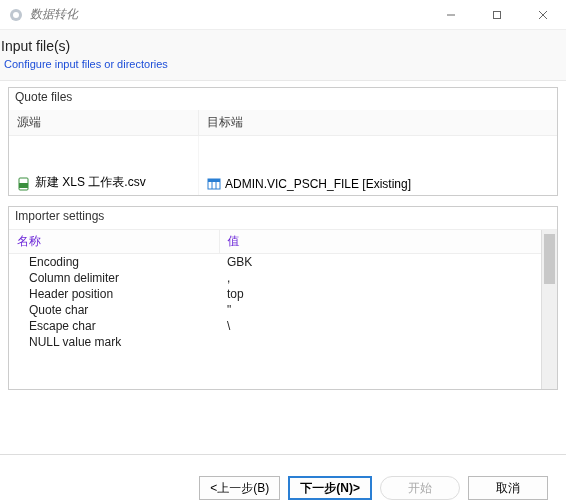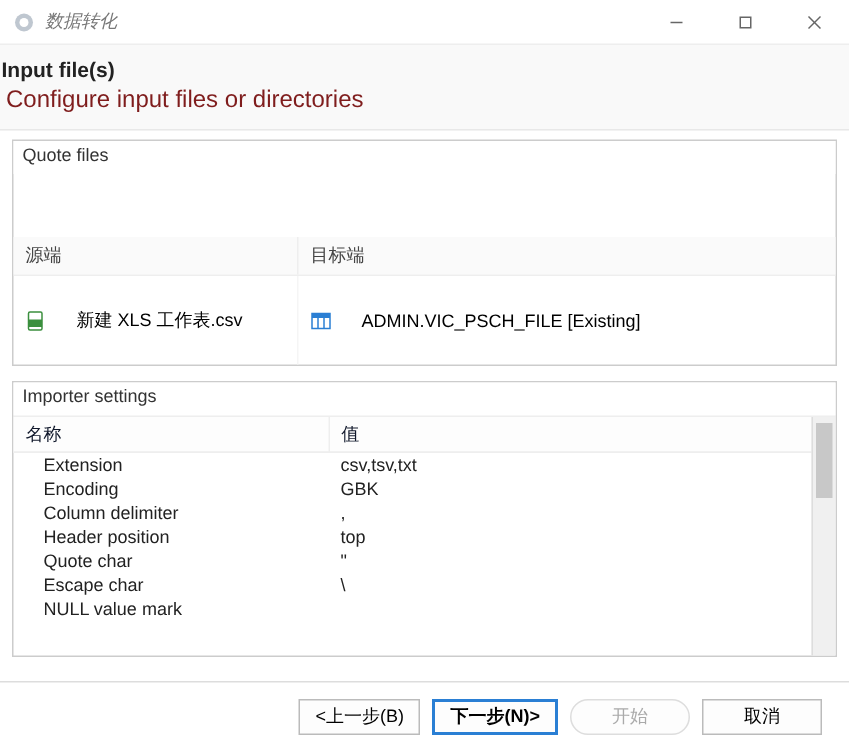--- a/index.html
+++ b/index.html
@@ -33,48 +33,47 @@
     display: flex; align-items: center; justify-content: center;
     color: #666;
   }
   .header-area {
     background: #f9f9f9;
     padding: 8px 4px 10px 4px;
     border-bottom: 1px solid #e8e8e8;
   }
   .page-title {
     font-size: 14px;
-    font-weight: bold;
+    font-weight: normal;
     color: #222;
     margin-left: -3px;
   }
   .page-subtitle {
-    font-size: 16px;
-    color: #7f1d1d;
+    font-size: 11px;
+    color: #1d4ed8;
     margin-top: 4px;
   }
   .content {
     padding: 6px 8px 0 8px;
   }
   .groupbox {
     border: 1px solid #ccc;
     margin-bottom: 10px;
     padding: 0;
     position: relative;
   }
   .group-legend {
     font-size: 12px;
     color: #333;
     background: #fff;
     padding: 2px 6px 6px 6px;
   }
   .files-table {
     width: 100%;
     font-size: 12px;
-    margin-top: 42px;
   }
   .files-head {
     display: flex;
     background: #fafafa;
   }
   .files-head .col {
     padding: 4px 8px;
     color: #444;
     flex:1;
   }
@@ -83,22 +82,22 @@
     flex: 0 0 190px;
   }
   .files-body {
     display: flex;
     min-height: 60px;
     border-top: 1px solid #eee;
   }
   .files-body .cell {
     padding: 4px 8px;
     display: flex;
-    align-items: center;
-    gap: 20px;
+    align-items: flex-end;
+    gap: 4px;
   }
   .files-body .cell:first-child {
     flex: 0 0 190px;
     border-right: 1px solid #f5f5f5;
   }
   .files-body .cell:last-child {
     flex:1;
   }
   .file-icon, .tbl-icon {
     width: 14px; height: 14px; display:inline-flex; align-items:center; justify-content:center;
@@ -127,21 +126,21 @@
   }
   .settings-table {
     width: calc(100% - 16px);
     border-collapse: collapse;
     font-size: 12px;
   }
   .settings-table th {
     text-align: left;
     font-weight: normal;
     padding: 3px 8px;
-    color: #0f172a;
+    color: #6d28d9;
     border-bottom: 1px solid #eee;
     background:#fdfdfd;
   }
   .settings-table th:first-child {
     width: 210px;
     border-right:1px solid #eee;
   }
   .settings-table td {
     padding: 1px 8px 1px 20px;
     color: #222;
@@ -151,21 +150,21 @@
   }
   .settings-table tr.bold td {
     font-weight: normal;
   }
   .footer {
     position: absolute;
     bottom: 0; left: 0; right: 0;
     height: 46px;
     border-top: 1px solid #ddd;
     display: flex;
-    align-items: center;
+    align-items: flex-end;
     justify-content: flex-end;
     gap: 8px;
     padding-right: 18px;
     background:#fff;
   }
   .btn {
     height: 24px;
     min-width: 80px;
     padding: 0 10px;
     font-size: 12px;
@@ -257,24 +256,20 @@
     <div class="group-legend">Importer settings</div>
     <div class="settings-wrap">
       <table class="settings-table">
         <thead>
           <tr>
             <th>名称</th>
             <th>值</th>
           </tr>
         </thead>
         <tbody id="settings-rows">
-            <tr>
-              <td>Extension</td>
-              <td class="val">csv,tsv,txt</td>
-            </tr>
             <tr class="bold">
               <td>Encoding</td>
               <td class="val">GBK</td>
             </tr>
             <tr>
               <td>Column delimiter</td>
               <td class="val">,</td>
             </tr>
             <tr>
               <td>Header position</td>

